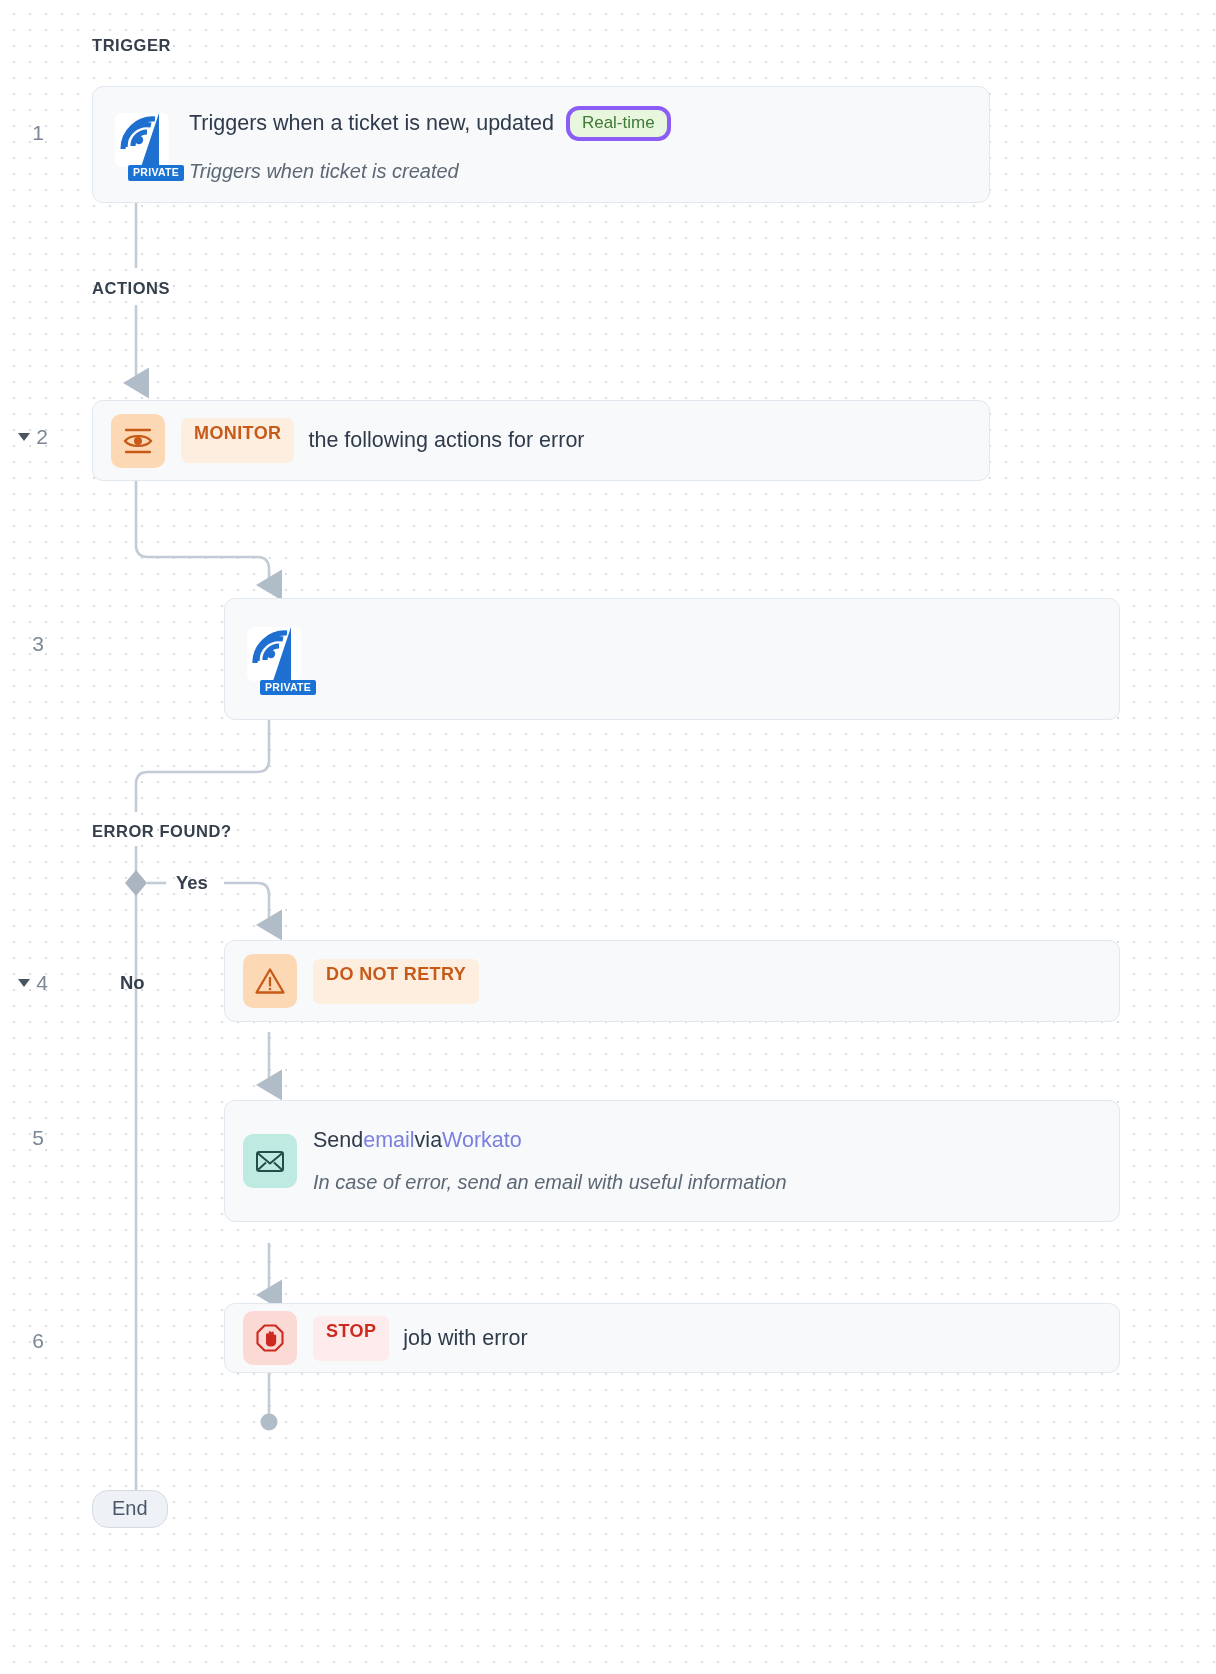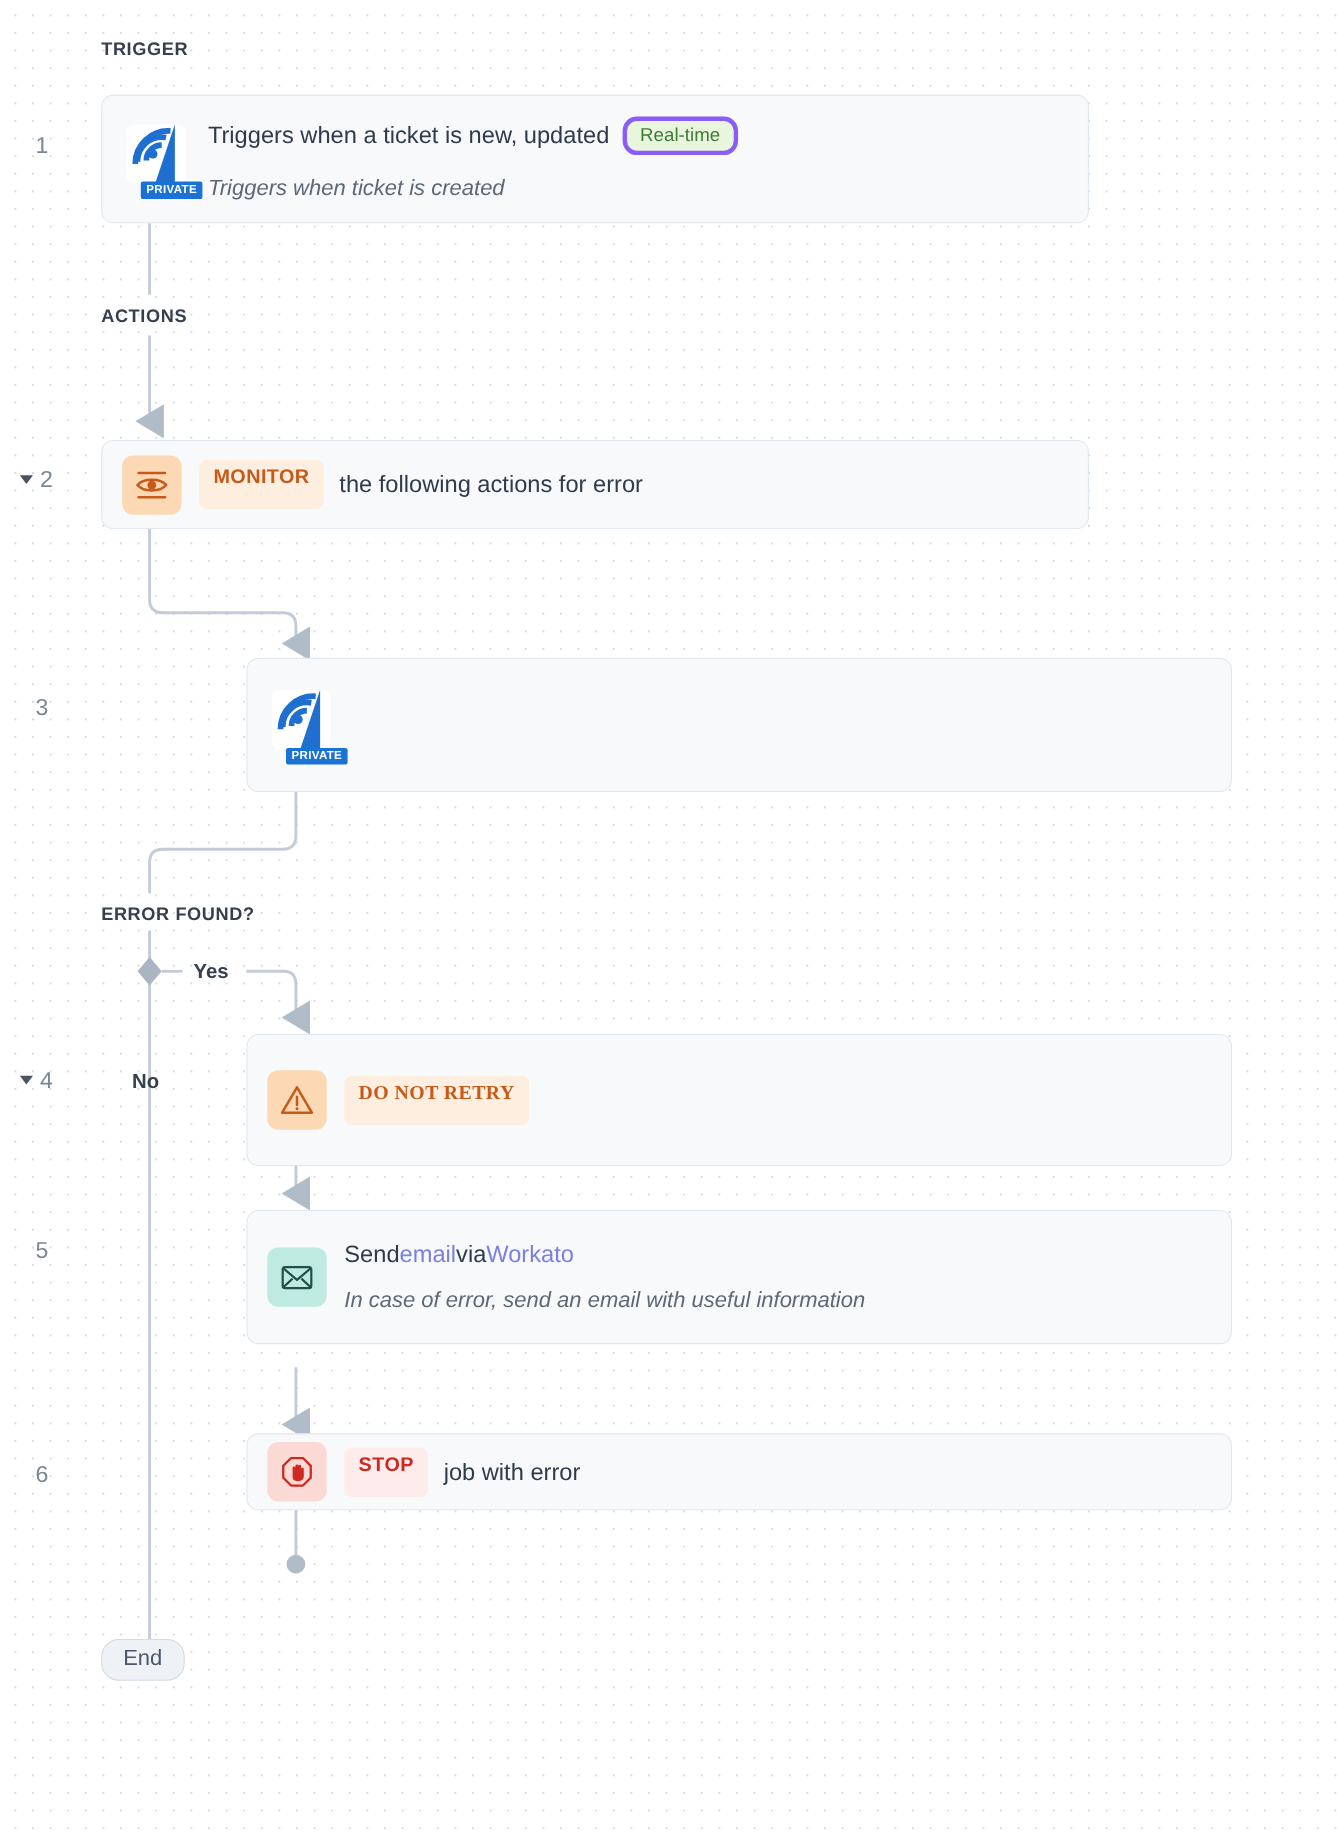--- a/index.html
+++ b/index.html
@@ -342,21 +342,21 @@
               <path d="M 36 23 A 14 14 0 0 0 22 37"></path>
             </g>
             <circle cx="28" cy="31" r="4.2" fill="#1f6fd0"></circle>
           </g>
         </svg>
         <span class="private-badge">PRIVATE</span>
       </div>
     </div>
   </div>
 
-  <div class="card" style="left:224px; top:940px; width:896px; height:120px;font-family:Liberation Serif, serif;">
+  <div class="card" style="left:224px; top:940px; width:896px; height:82px;">
     <div class="icon-slot">
       <div class="tile tile-orange">
         <svg viewBox="0 0 34 34" width="34" height="34" xmlns="http://www.w3.org/2000/svg">
           <path d="M 17 5.5 L 30.5 28.5 L 3.5 28.5 Z" fill="none" stroke="#c75a18" stroke-width="2.3" stroke-linejoin="round"></path>
           <line x1="17" y1="14" x2="17" y2="21.5" stroke="#c75a18" stroke-width="2.3" stroke-linecap="round"></line>
           <circle cx="17" cy="25" r="1.35" fill="#c75a18"></circle>
         </svg>
       </div>
     </div>
     <div class="text-slot">

